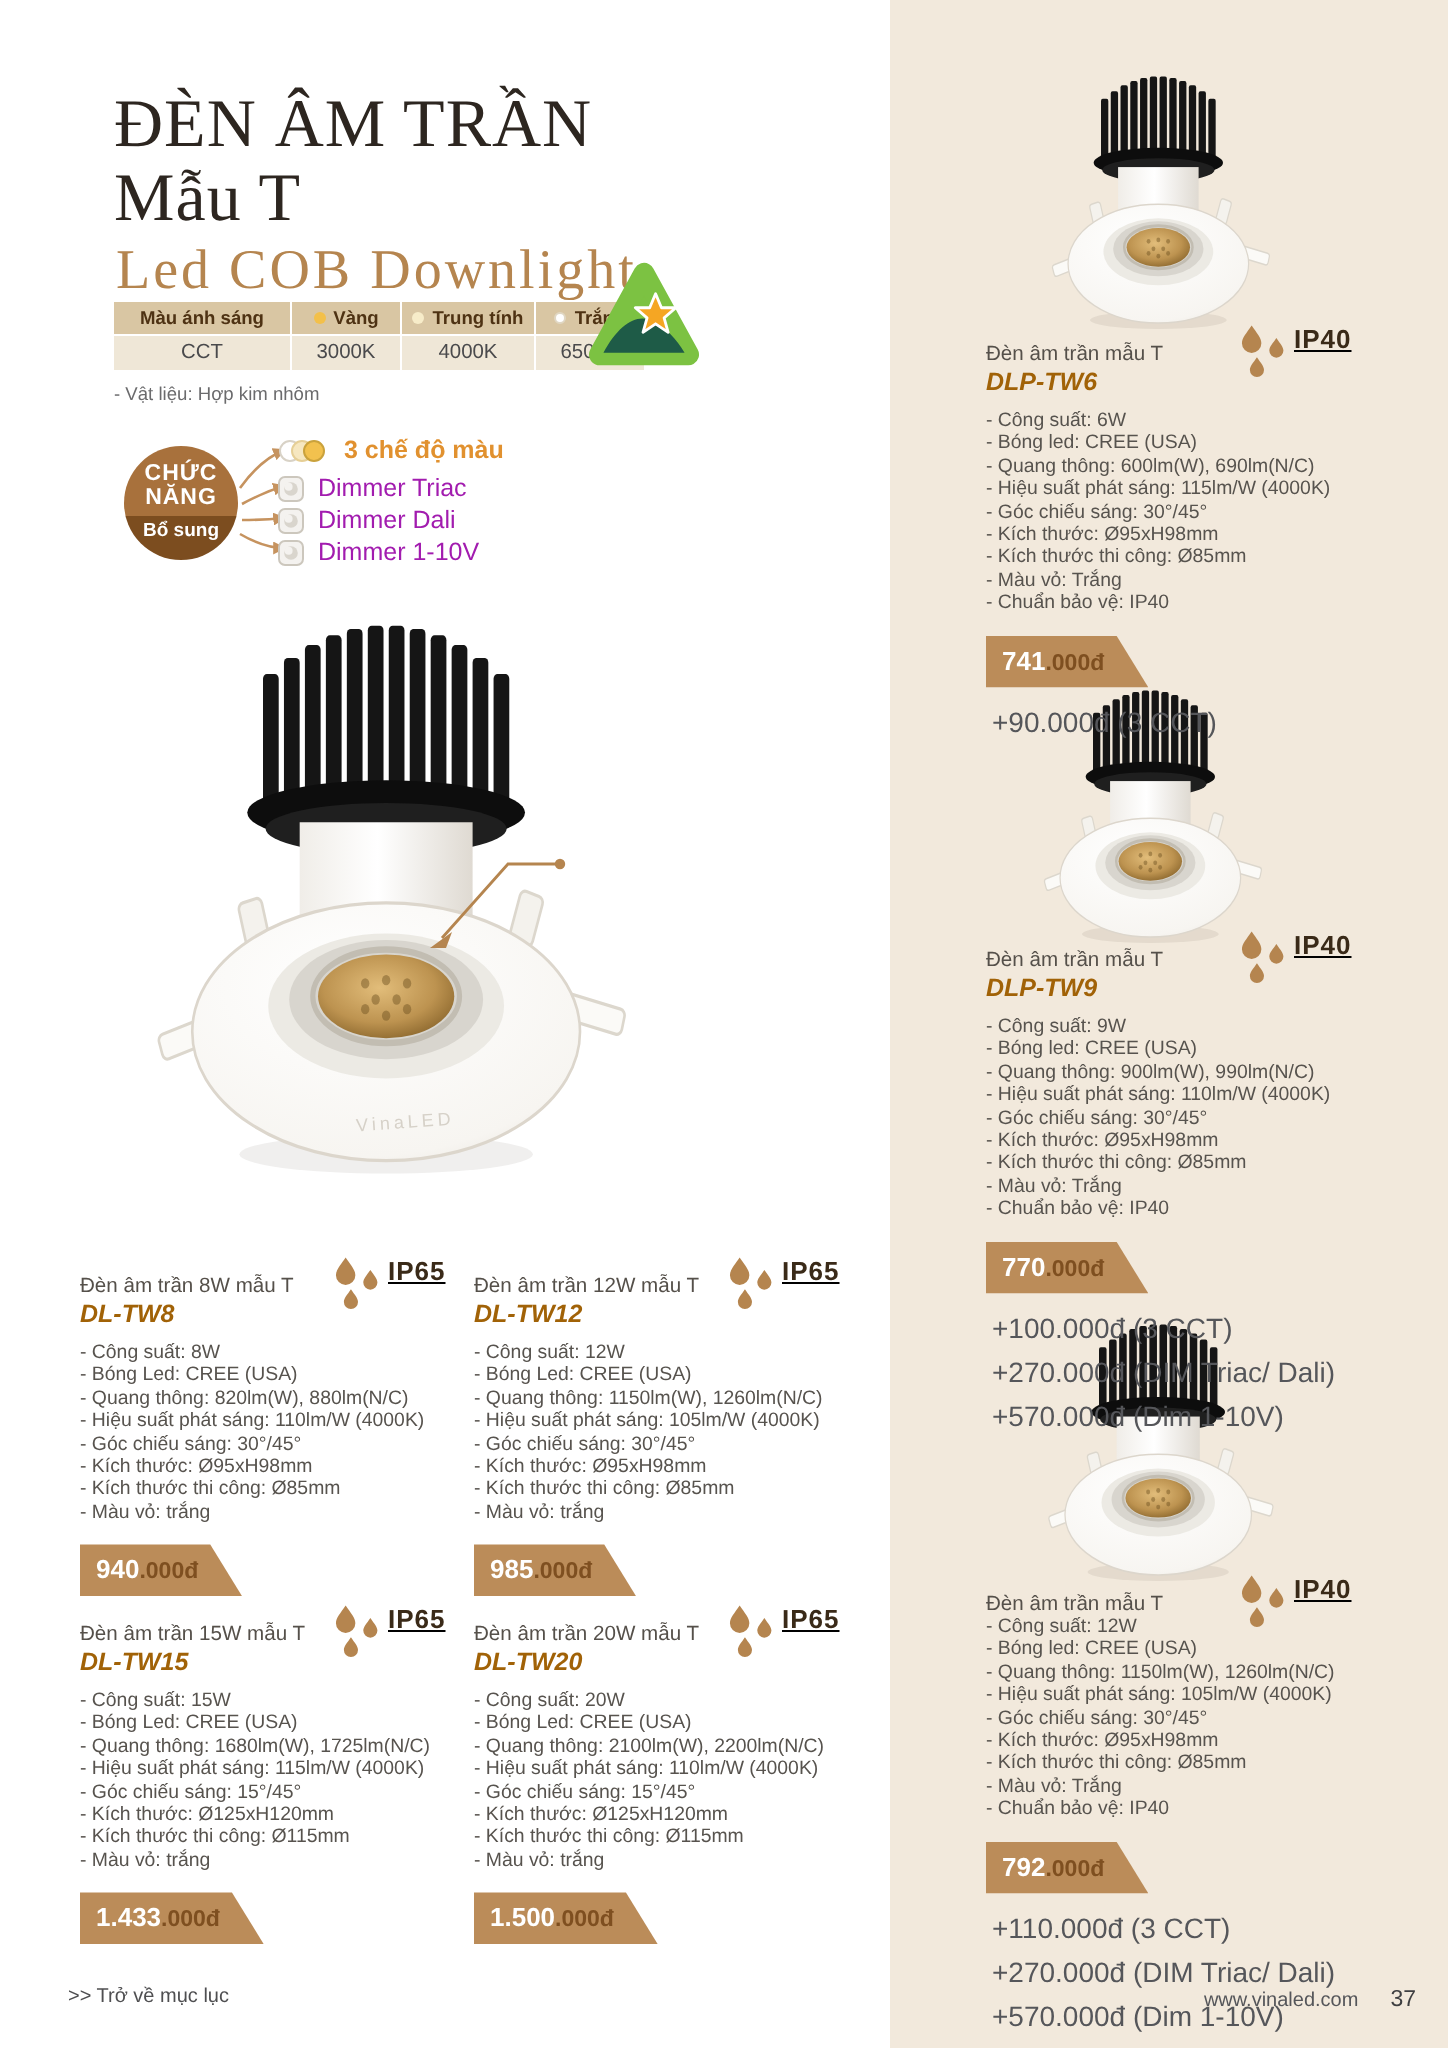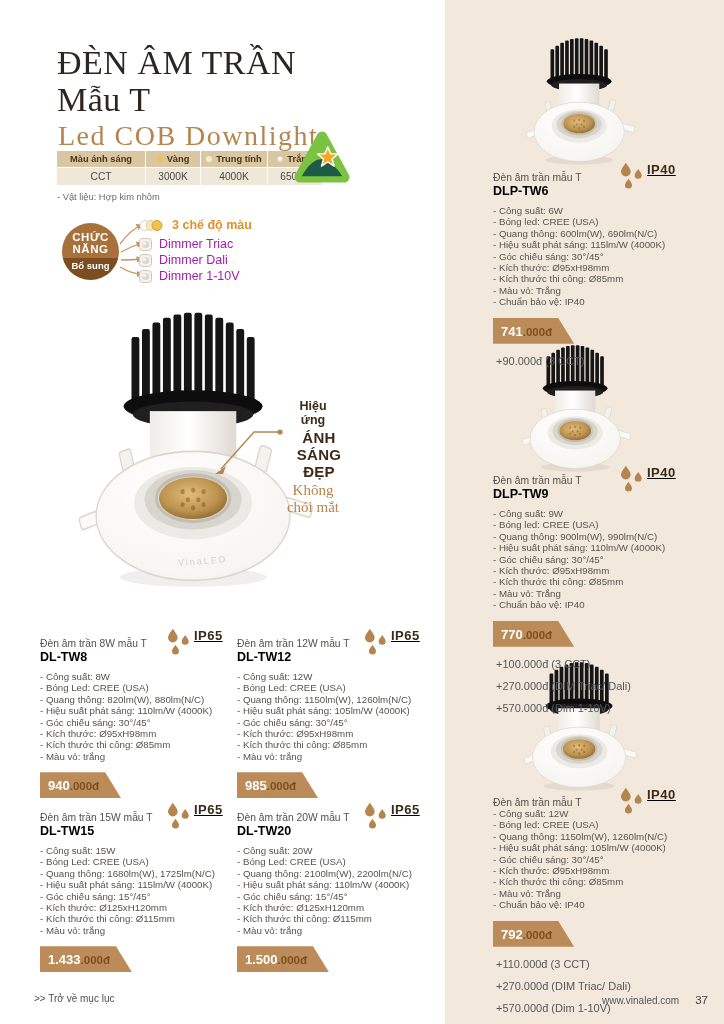--- a/index.html
+++ b/index.html
@@ -41,29 +41,29 @@
               color:#d6d1c8;transform:rotate(-4deg);}
   .callout-line{position:absolute;left:200px;top:420px;}
   .callout{position:absolute;left:286px;top:399px;width:134px;text-align:center;}
   .callout .c1{font-size:12.5px;font-weight:bold;color:#3d2b18;}
   .callout .c2{font-size:15px;font-weight:bold;color:#3d2b18;letter-spacing:.3px;margin-top:2px;}
   .callout .c3{font-family:"Liberation Serif",serif;font-size:15px;color:#b5854f;margin-top:2px;}
 
   
   .product{position:absolute;width:205px;}
   .p-name{font-size:10.3px;color:#55504a;white-space:nowrap;}
-  .p-model{font-size:12.5px;font-weight:bold;color:#000000;margin:1px 0 7px;}
+  .p-model{font-size:12.5px;font-weight:bold;color:#a16207;margin:1px 0 7px;font-style:italic;}
   .spec-line{font-size:9.7px;color:#57534e;line-height:11.4px;white-space:nowrap;}
   .ip-group{position:absolute;left:124px;top:-11px;display:flex;flex-direction:row;align-items:flex-start;text-decoration:underline;}
   .ip-label{font-size:13px;font-weight:bold;color:#3a2a18;letter-spacing:.5px;margin-top:1px;}
   .price-tag{display:inline-block;margin-top:10px;background:#bb8c59;
              padding:4px 22px 4px 8px;clip-path:polygon(0 0,calc(100% - 16px) 0,100% 100%,0 100%);}
   .price-main{font-size:13px;font-weight:bold;color:#ffffff;}
   .price-suffix{font-size:11.5px;font-weight:bold;color:#7e4f20;}
-  .surcharge-line{font-size:11px;color:#55565a;line-height:10.4px;white-space:nowrap;margin-top:12px;}
+  .surcharge-line{font-size:14px;color:#55565a;line-height:10.4px;white-space:nowrap;margin-top:12px;}
   .surcharges{margin-top:4px;padding-left:3px;}
   .lamp-small{position:absolute;}
 
   
   .footer-back{position:absolute;left:34px;top:993px;font-size:10px;color:#4f4f51;text-decoration:none;}
   .footer-right{position:absolute;right:16px;top:994px;display:flex;gap:16px;align-items:baseline;}
   .footer-site{font-size:10px;color:#55565a;text-decoration:none;}
   .footer-page{font-size:11.5px;color:#3f3f41;}
 </style>
 </head>
@@ -236,25 +236,20 @@
   <svg class="lamp-big" width="262" height="282" viewBox="0 0 200 175" preserveAspectRatio="none">
       <use href="#lamp"></use>
     </svg>
   <div class="lamp-brand">VinaLED</div>
 
   <svg class="callout-line" width="100" height="62" viewBox="0 0 100 62">
     <circle cx="80" cy="12" r="2.6" fill="#b5854f"></circle>
     <path d="M78,12 L54,12 L21,49" stroke="#b5854f" stroke-width="1.4" fill="none"></path>
     <polygon points="15,54 26,46 23,54" fill="#b5854f"></polygon>
   </svg>
-  <div class="callout">
-    <div class="c1">Hiệu ứng</div>
-    <div class="c2">ÁNH SÁNG ĐẸP</div>
-    <div class="c3">Không chói mắt</div>
-  </div>
 
   <div class="product" style="left:40px;top:638px">
     <div class="ip-group">
       <svg width="30" height="30" viewBox="0 0 34 34">
           <use href="#drops"></use>
         </svg>
       <div class="ip-label">IP65</div>
     </div>
     <div class="p-name">Đèn âm trần 8W mẫu T</div>
     <div class="p-model">DL-TW8</div>

